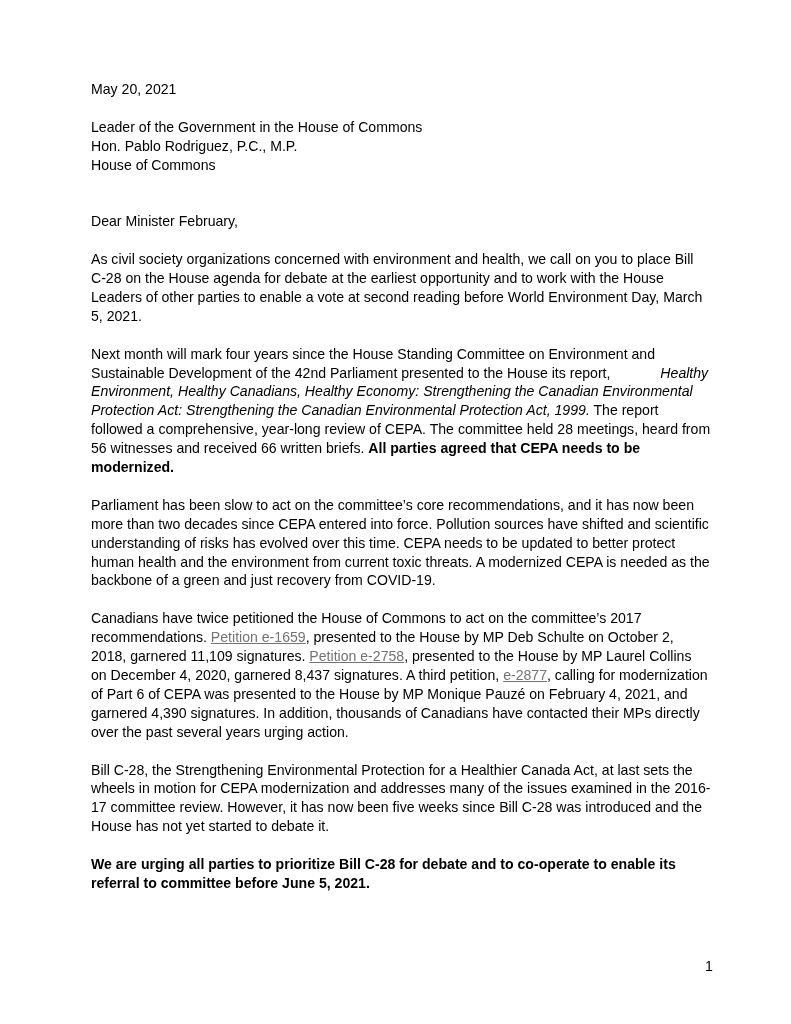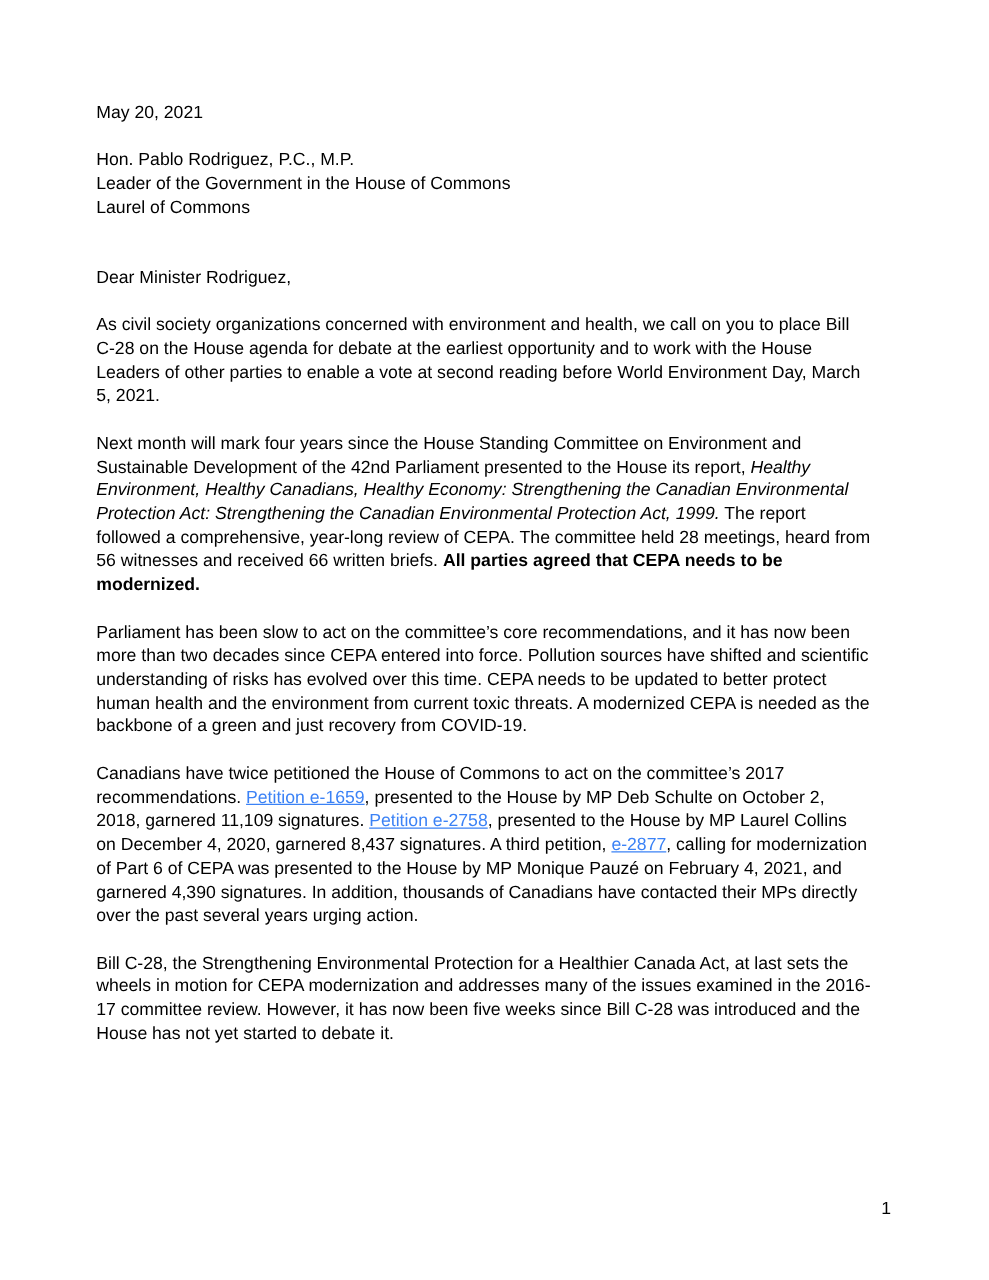--- a/index.html
+++ b/index.html
@@ -11,60 +11,61 @@
       width: 791px;
       height: 1024px;
       position: relative;
       overflow: hidden;
       font-family: "Liberation Sans", sans-serif;
       font-size: 14.1px;
       color: #000000;
     }
     .page {
       position: absolute;
-      left: 77px;
+      left: 91px;
       top: 80px;
       width: 620px;
       line-height: 18.9px;
     }
     .gap { height: 18.9px; }
     .gap2 { height: 37.8px; }
     p { margin: 0; }
-    em { font-style: italic; }
+    em { font-style: italic; margin-left: 46px; }
     strong { font-weight: bold; }
     a.link {
-      color: #3b82f6;
+      color: #737373;
       text-decoration: underline;
     }
     .page-number {
       position: absolute;
       left: 705px;
       top: 958px;
       font-size: 14.1px;
     }
   </style>
 </head>
 <body>
 
 <div class="page">
   <p>May 20, 2021</p>
   <div class="gap"></div>
   <div>
+    <p>Leader of the Government in the House of Commons</p>
     <p>Hon. Pablo Rodriguez, P.C., M.P.</p>
-    <p>Leader of the Government in the House of Commons</p>
-    <p>Laurel of Commons</p>
+    <p>House of Commons</p>
   </div>
   <div class="gap2"></div>
-  <p>Dear Minister Rodriguez,</p>
+  <p>Dear Minister February,</p>
   <div class="gap"></div>
   <p>As civil society organizations concerned with environment and health, we call on you to place Bill C-28 on the House agenda for debate at the earliest opportunity and to work with the House Leaders of other parties to enable a vote at second reading before World Environment Day, March 5, 2021.</p>
   <div class="gap"></div>
   <p><span>Next month will mark four years since the House Standing Committee on Environment and Sustainable Development of the 42nd Parliament presented to the House its report, </span><em>Healthy Environment, Healthy Canadians, Healthy Economy: Strengthening the Canadian Environmental Protection Act: Strengthening the Canadian Environmental Protection Act, 1999.</em><span> The report followed a comprehensive, year-long review of CEPA. The committee held 28 meetings, heard from 56 witnesses and received 66 written briefs. </span><strong>All parties agreed that CEPA needs to be modernized.</strong></p>
   <div class="gap"></div>
   <p>Parliament has been slow to act on the committee’s core recommendations, and it has now been more than two decades since CEPA entered into force.  Pollution sources have shifted and scientific understanding of risks has evolved over this time. CEPA needs to be updated to better protect human health and the environment from current toxic threats. A modernized CEPA is needed as the backbone of a green and just recovery from COVID-19.</p>
   <div class="gap"></div>
   <p><span>Canadians have twice petitioned the House of Commons to act on the committee’s 2017 recommendations. </span><a class="link">Petition e-1659</a><span>, presented to the House by MP Deb Schulte on October 2, 2018, garnered 11,109 signatures. </span><a class="link">Petition e-2758</a><span>, presented to the House by MP Laurel Collins on December 4, 2020, garnered 8,437 signatures. A third petition, </span><a class="link">e-2877</a><span>, calling for modernization of Part 6 of CEPA was presented to the House by MP Monique Pauzé on February 4, 2021, and garnered 4,390 signatures. In addition, thousands of Canadians have contacted their MPs directly over the past several years urging action.</span></p>
   <div class="gap"></div>
   <p>Bill C-28, the Strengthening Environmental Protection for a Healthier Canada Act, at last sets the wheels in motion for CEPA modernization and addresses many of the issues examined in the 2016-17 committee review. However, it has now been five weeks since Bill C-28 was introduced and the House has not yet started to debate it.</p>
   <div class="gap"></div>
+  <p><strong>We are urging all parties to prioritize Bill C-28 for debate and to co-operate to enable its referral to committee before June 5, 2021.</strong></p>
 </div>
 
 <div class="page-number">1</div>
 
 </body></html>

